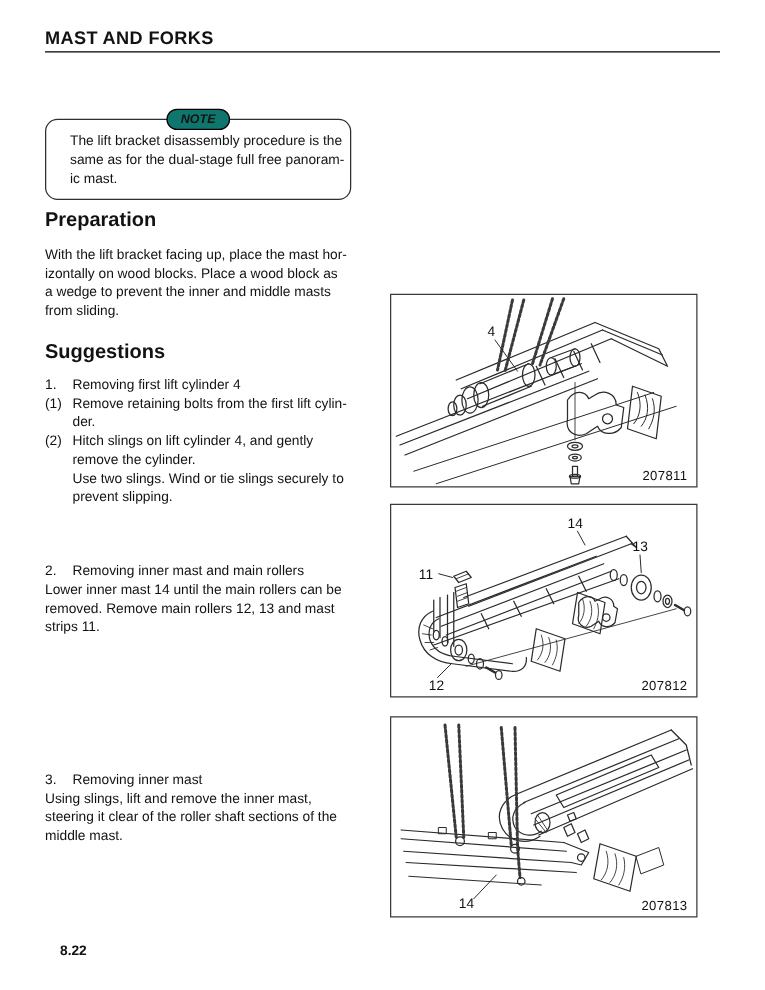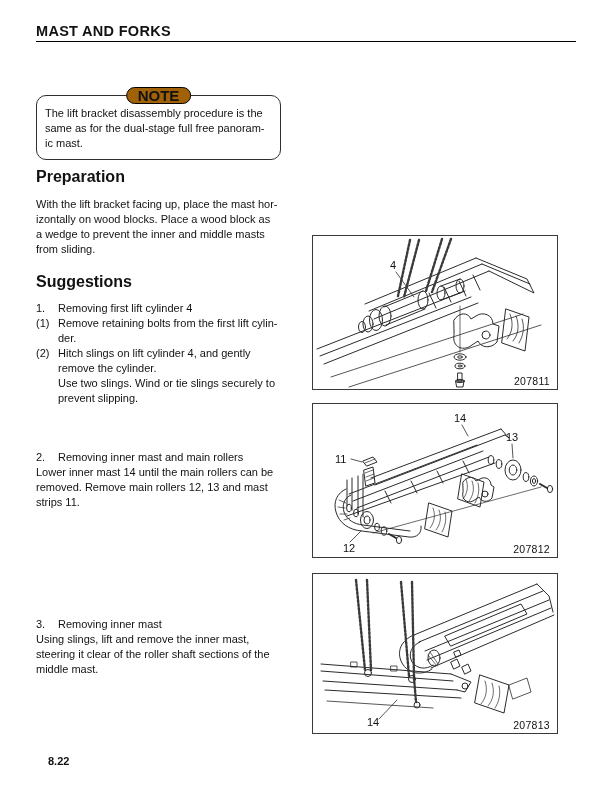--- a/index.html
+++ b/index.html
@@ -14,24 +14,24 @@
   }
   .rule{left:36px;top:41px;width:540px;border-top:1.7px solid #000;}
 
   
   .note-box{
     left:36px;top:95px;width:243px;height:63px;
     border:1.3px solid #2f2f2f;border-radius:10px;
   }
   .note-label{
     position:absolute;top:-9px;left:50%;transform:translateX(-50%);
-    background:#a16207;border:1.7px solid #000;border-radius:9px;
-    padding:0 11px;font-size:15px;font-weight:bold;line-height:15px;
-  }
-  .note-text{padding:10px 8px 0 8px;font-size:11px;}
+    background:#0f766e;border:1.7px solid #000;border-radius:9px;
+    padding:0 11px;font-size:10px;font-weight:bold;line-height:15px;font-style:italic;
+  }
+  .note-text{padding:10px 8px 0 8px;font-size:11px;margin-left:11px;}
 
   .tline{line-height:15px;white-space:pre;font-size:11px;}
   .h{font-size:16px;font-weight:bold;line-height:15px;}
   .body{font-size:11px;}
 
   .col{left:36px;width:262px;}
   .li{display:flex;}
   .li .num{width:22px;flex:none;font-size:11px;line-height:15px;}
   .li .txt{flex:1;font-size:11px;line-height:15px;}
 

